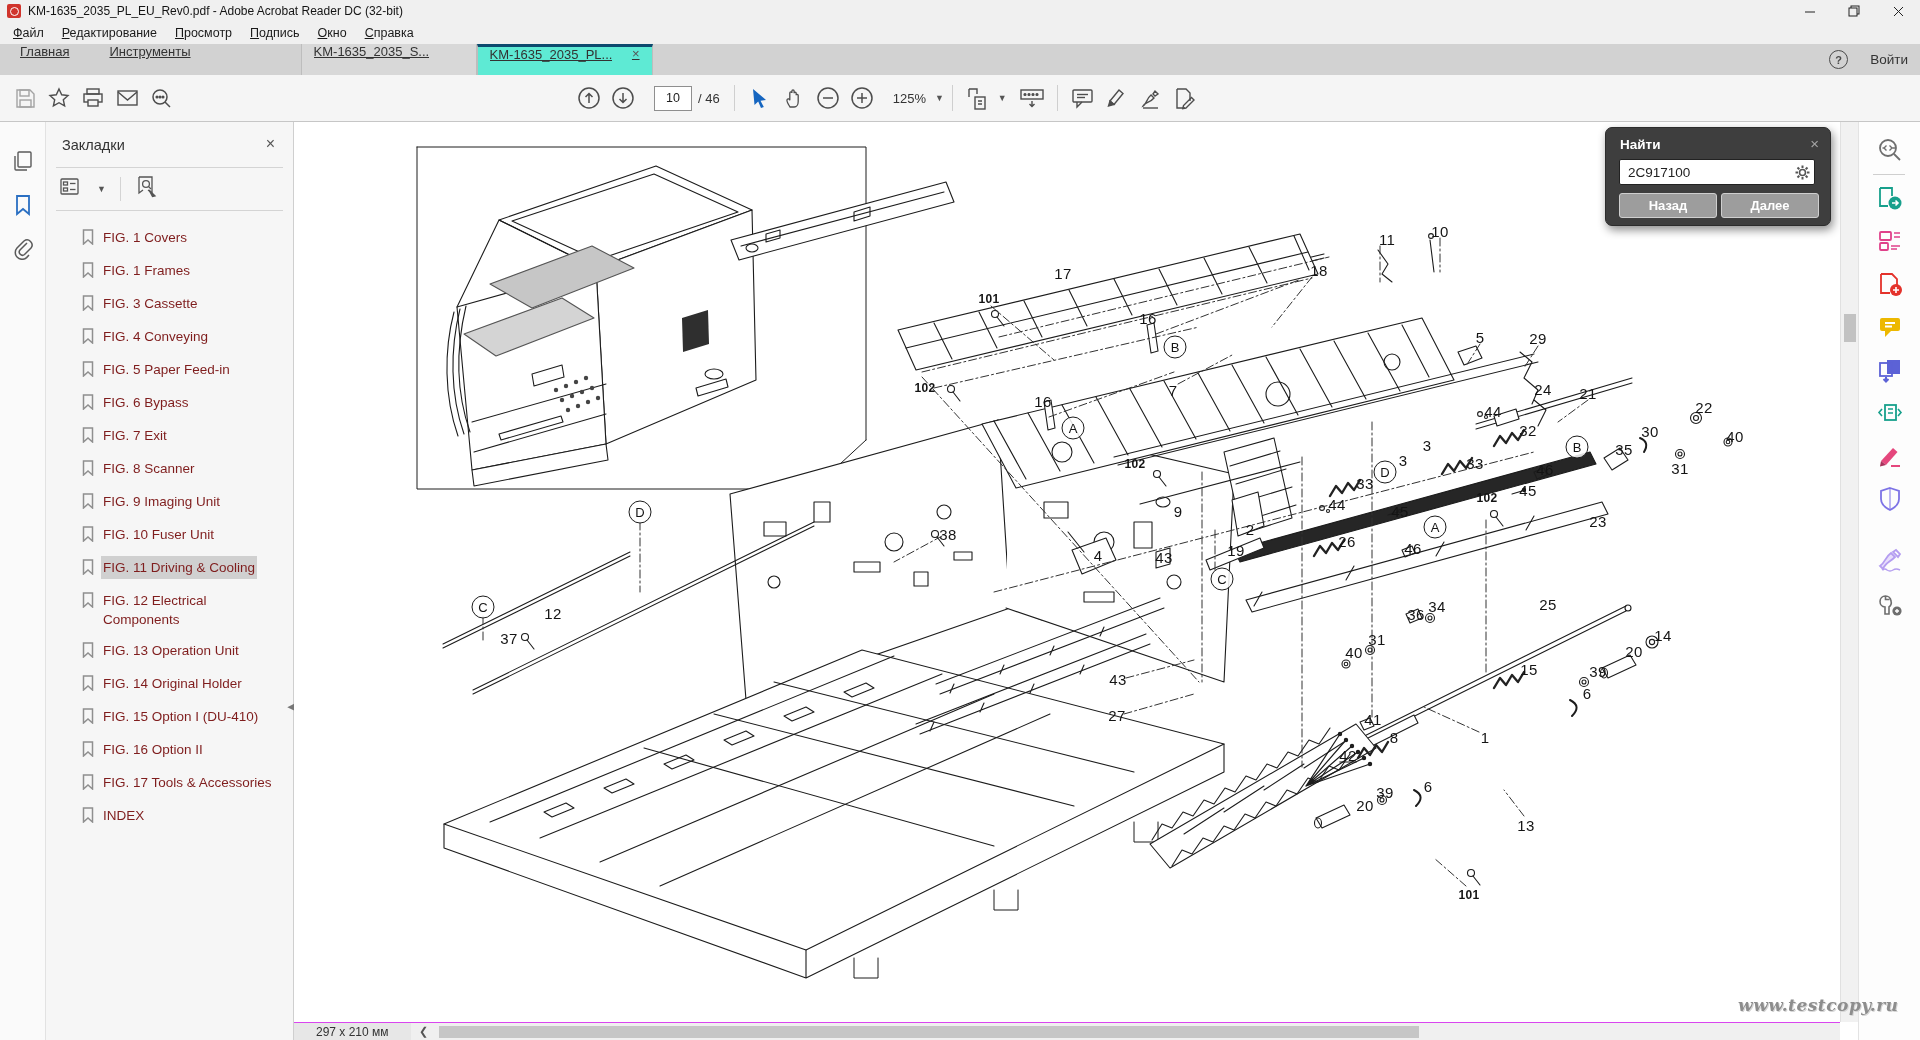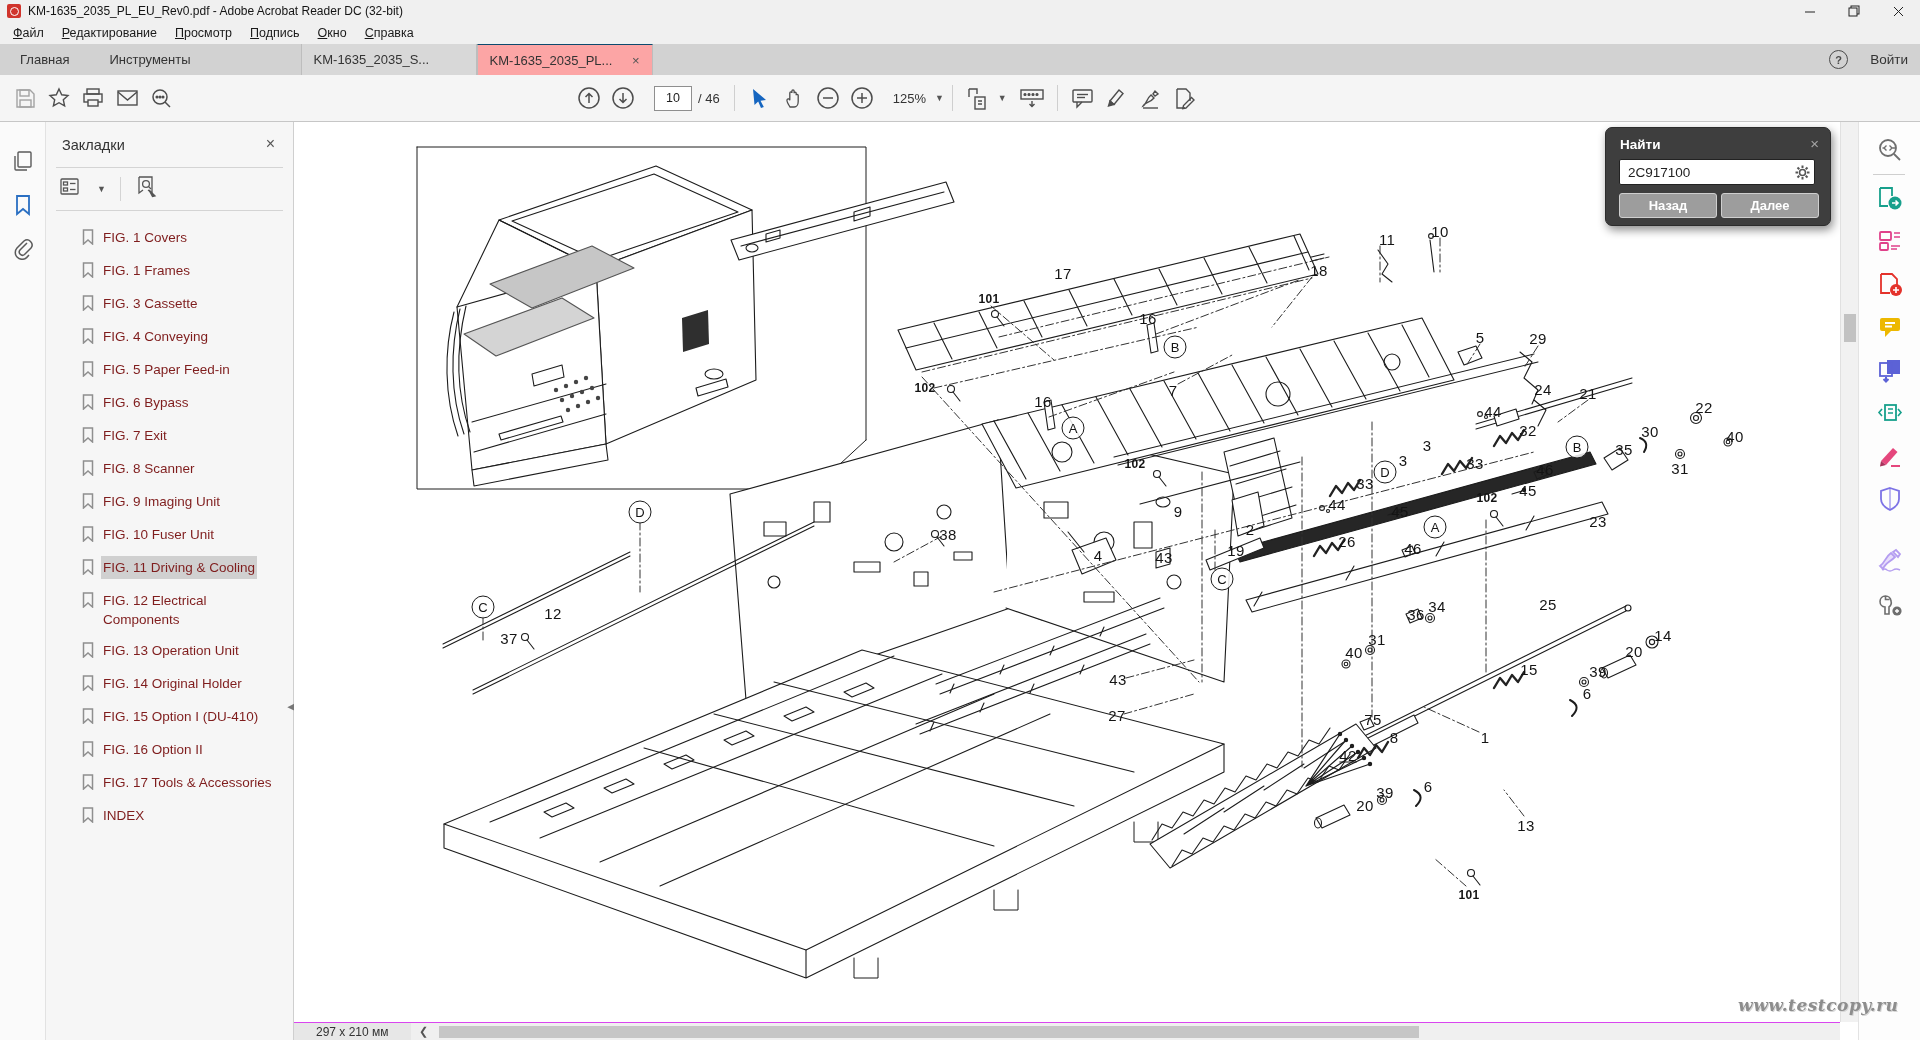--- a/index.html
+++ b/index.html
@@ -12,24 +12,24 @@
   .win-controls{position:absolute;right:0;top:0;height:22px;display:flex;}
   .win-btn{width:44px;height:22px;display:flex;align-items:center;justify-content:center;color:#222;}
 
   
   .menubar{position:absolute;left:0;top:22px;width:1920px;height:22px;background:#f0f0f0;display:flex;align-items:center;padding-left:4px;font-size:12.5px;color:#1a1a1a;}
   .menu-item{padding:2px 9px;}
   .menu-item::first-letter{text-decoration:underline;}
 
   
   .tabbar{position:absolute;left:0;top:44px;width:1920px;height:31px;background:#d2d2d2;display:flex;align-items:stretch;font-size:13px;color:#333;border-bottom:0;}
-  .tab{display:flex;align-items:center;justify-content:center;padding:0 20px;}
+  .tab{display:flex;align-items:flex-start;justify-content:center;padding:0 20px;text-decoration:underline;}
   .tab.doc{width:150px;justify-content:space-between;padding:0 12px;background:#d8d8d8;border-left:1px solid #bdbdbd;border-right:1px solid #bdbdbd;}
   .tab.doc .doc-label{overflow:hidden;white-space:nowrap;}
-  .tab.doc.active{background:#fca5a5;border-top:1px solid #0c4a6e;}
+  .tab.doc.active{background:#5eead4;border-top:3px solid #0c4a6e;}
   .tab-close{margin-left:8px;color:#555;font-size:13px;line-height:1;}
   .tabbar-right{position:absolute;right:12px;top:0;height:31px;display:flex;align-items:center;gap:22px;}
   .help-circle{width:17px;height:17px;border:1.4px solid #4a4a4a;border-radius:50%;display:flex;align-items:center;justify-content:center;font-size:11px;color:#4a4a4a;font-weight:bold;}
   .signin{font-size:13.5px;color:#333;}
 
   
   .toolbar{position:absolute;left:0;top:75px;width:1920px;height:47px;background:#f5f5f5;border-bottom:1px solid #c6c6c6;box-sizing:border-box;}
   .tb{position:absolute;top:0;height:46px;display:flex;align-items:center;}
   .tb-btn{width:34px;height:34px;display:flex;align-items:center;justify-content:center;border-radius:2px;}
   .tb-sep{width:1px;height:26px;background:#cfcfcf;margin:0 8px;}
@@ -744,21 +744,21 @@
           <div class="callout" style="left: 1122px; top: 492px;">36</div>
           <div class="callout" style="left: 1143px; top: 484px;">34</div>
           <div class="callout" style="left: 1083px; top: 517px;">31</div>
           <div class="callout" style="left: 1060px; top: 530px;">40</div>
           <div class="callout" style="left: 1235px; top: 547px;">15</div>
           <div class="callout" style="left: 1304px; top: 549px;">39</div>
           <div class="callout" style="left: 1293px; top: 571px;">6</div>
           <div class="callout" style="left: 1369px; top: 513px;">14</div>
           <div class="callout" style="left: 1340px; top: 529px;">20</div>
           <div class="callout" style="left: 1191px; top: 615px;">1</div>
-          <div class="callout" style="left: 1079px; top: 597px;">75</div>
+          <div class="callout" style="left: 1079px; top: 597px;">41</div>
           <div class="callout" style="left: 1100px; top: 615px;">8</div>
           <div class="callout" style="left: 1054px; top: 633px; text-decoration: underline;">42</div>
           <div class="callout" style="left: 1091px; top: 670px;">39</div>
           <div class="callout" style="left: 1071px; top: 683px;">20</div>
           <div class="callout" style="left: 1134px; top: 664px;">6</div>
           <div class="callout" style="left: 1232px; top: 703px;">13</div>
           <div class="callout bold" style="left: 1175px; top: 773px;">101</div>
           <div class="callout" style="left: 824px; top: 557px;">43</div>
           <div class="callout" style="left: 823px; top: 593px;">27</div>
           <div class="callout" style="left: 654px; top: 412px;">38</div>

